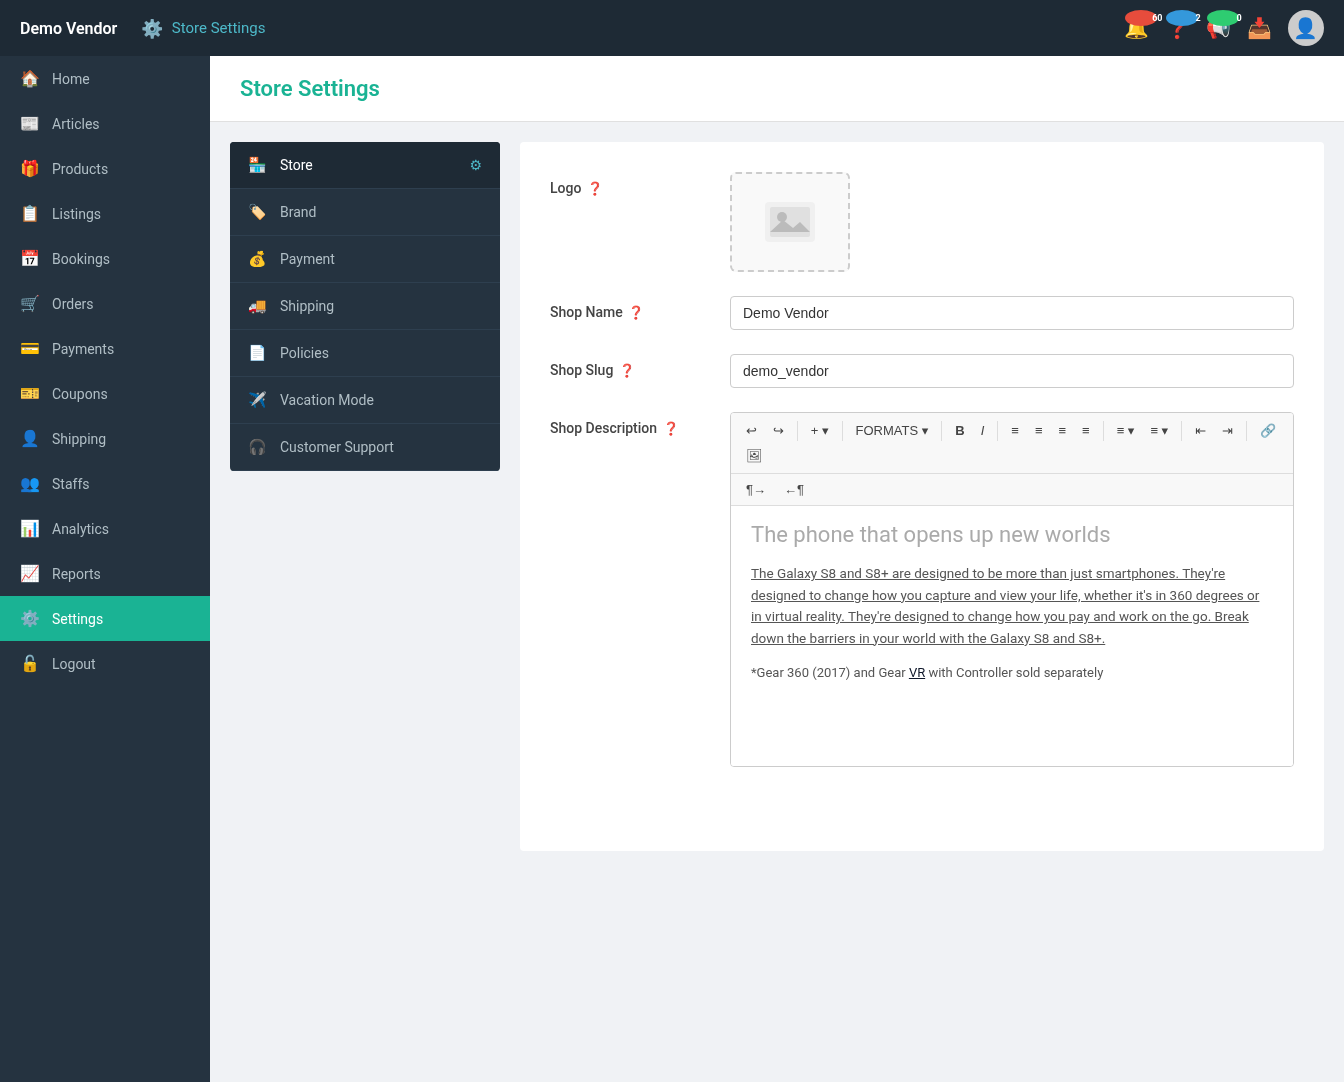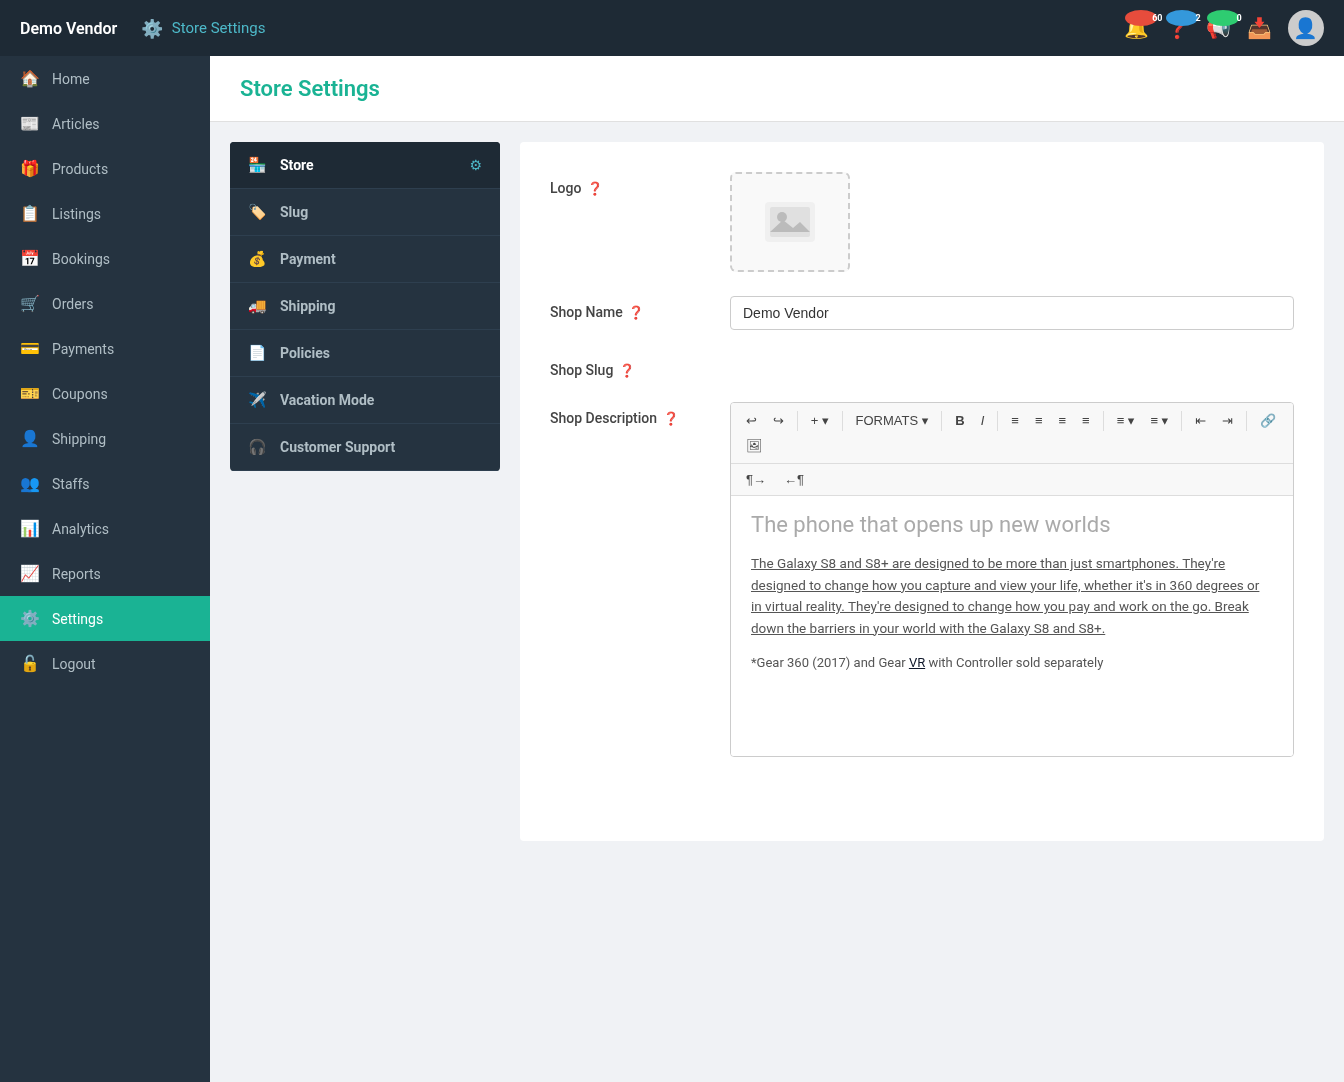--- a/index.html
+++ b/index.html
@@ -159,21 +159,21 @@
       cursor: pointer;
       font-size: 14px;
       transition: background 0.15s;
       border-bottom: 1px solid #2e3f4f;
     }
     .settings-nav-item.active {
       background: #1e2a35;
       color: #fff;
     }
     .settings-nav-item .s-icon { font-size: 15px; width: 20px; }
-    .settings-nav-item .s-label { flex: 1; font-weight: bold; }
+    .settings-nav-item .s-label { flex: 1; }
     .settings-nav-item .s-gear {
       color: #4db8c8;
       font-size: 14px;
     }
 
     
     .settings-form {
       flex: 1;
       background: #fff;
       margin-left: 20px;
@@ -391,21 +391,21 @@
     <div class="settings-layout">
 
       <div class="settings-sidebar">
         <div class="settings-nav-item active">
           <span class="s-icon">🏪</span>
           <span class="s-label">Store</span>
           <span class="s-gear">⚙</span>
         </div>
         <div class="settings-nav-item">
           <span class="s-icon">🏷️</span>
-          <span class="s-label">Slug</span>
+          <span class="s-label">Brand</span>
         </div>
         <div class="settings-nav-item">
           <span class="s-icon">💰</span>
           <span class="s-label">Payment</span>
         </div>
         <div class="settings-nav-item">
           <span class="s-icon">🚚</span>
           <span class="s-label">Shipping</span>
         </div>
         <div class="settings-nav-item">
@@ -449,20 +449,23 @@
           <div class="form-field">
             <input type="text" value="Demo Vendor" style="">
           </div>
         </div>
 
         <div class="form-group">
           <label class="form-label">
             <span>Shop Slug</span>
             <span class="help-icon">❓</span>
           </label>
+          <div class="form-field">
+            <input type="text" value="demo_vendor" style="">
+          </div>
         </div>
 
         <div class="form-group" style="align-items:flex-start;">
           <label class="form-label">
             <span>Shop Description</span>
             <span class="help-icon">❓</span>
           </label>
           <div class="form-field">
             <div class="editor-container">
 

